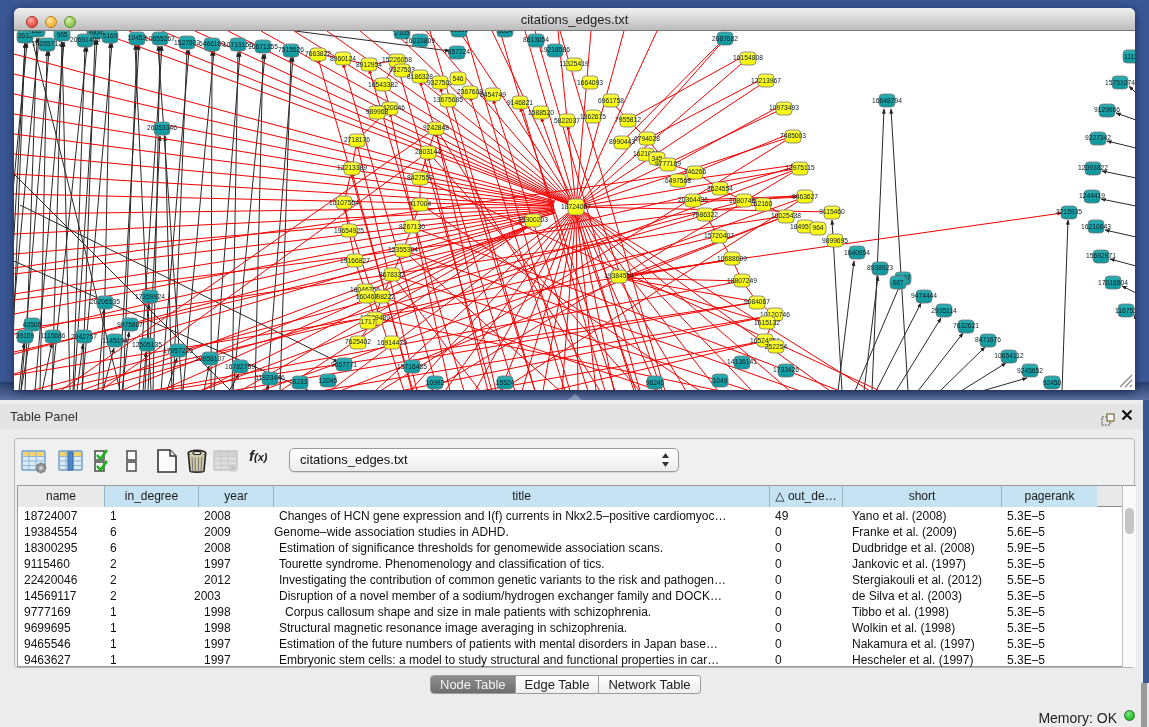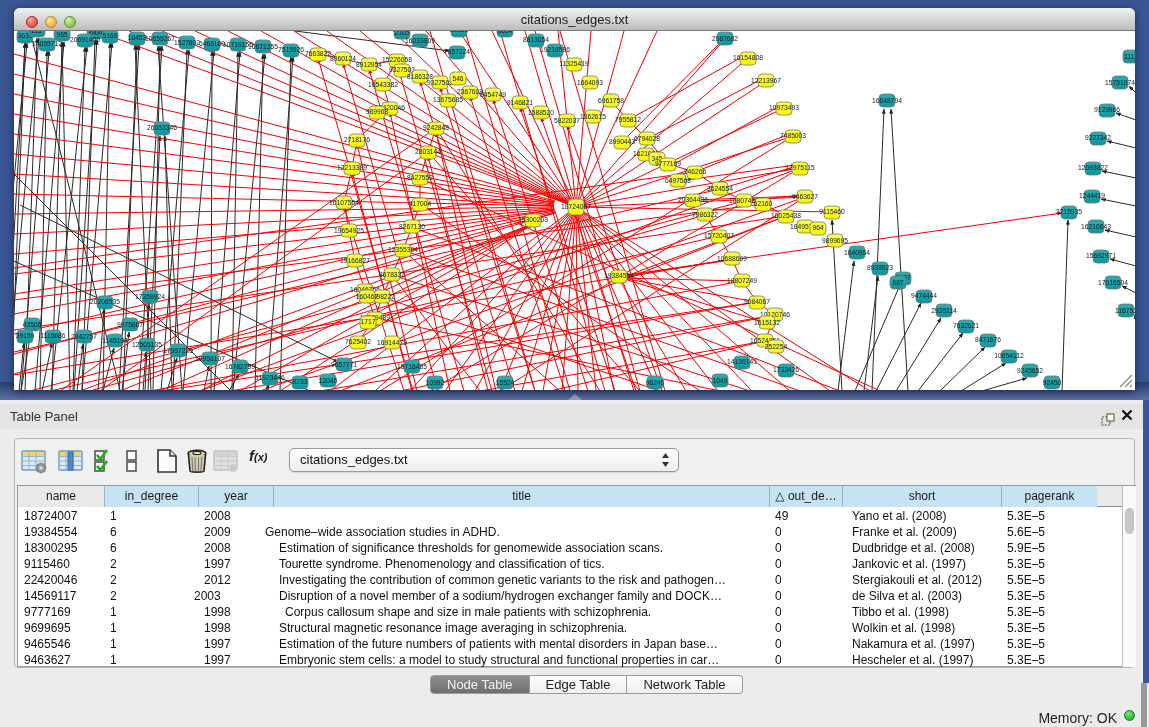--- a/index.html
+++ b/index.html
@@ -36,21 +36,21 @@
 .th{position:absolute;top:0;height:21px;text-align:center;font-size:12px;color:#1a1a1a;
  line-height:21px;border-left:1px solid #9db4c0;background:#c5e3f2;overflow:hidden}
 .th.gray{background:#e9e9e9;border-left:none}
 .rows{position:absolute;left:0;top:22px;width:100%}
 .tr{position:absolute;left:0;height:16px;width:100%;line-height:16px;color:#111;white-space:nowrap}
 .td{position:absolute;top:0;height:16px;overflow:hidden}
 .scrollcol{position:absolute;left:1107px;top:46px;width:14px;height:182px;background:#fafafa;
  border-top:1px solid #9a9a9a;border-left:1px solid #c0c0c0}
 .thumb{position:absolute;left:2px;top:22px;width:9px;height:26px;background:#c6c6c6;border-radius:5px}
 .tabs{position:absolute;left:430px;top:275px;height:19px;display:flex;font-size:13px}
-.tab{height:19px;line-height:18px;padding:0 16px;background:linear-gradient(#fff,#eee);
+.tab{height:19px;line-height:18px;padding:0 9px;background:linear-gradient(#fff,#eee);
  border:1px solid #9c9c9c;border-left:none;color:#222}
 .tab.first{border-radius:4px 0 0 4px;border-left:1px solid #9c9c9c}
 .tab.last{border-radius:0 4px 4px 0}
 .tab.sel{background:linear-gradient(#8e8e8e,#6e6e6e);color:#f4f4f4}
 .statusbar{position:absolute;left:0;top:700px;width:1149px;height:27px;background:#ececec}
 .mem{position:absolute;right:32px;top:10px;font-size:14px;color:#222}
 .memdot{position:absolute;right:14px;top:10px;width:11px;height:11px;border-radius:50%;
  background:radial-gradient(circle at 38% 30%,#7de87d,#2fc42f 60%,#24ab24);border:1px solid #2c6e2c}
 .graystrip{position:absolute;left:1141px;top:683px;width:6px;height:44px;background:#9a9a9a}
 </style></head><body>
@@ -732,29 +732,30 @@
         <div class="th" style="left:255px;width:496px">title</div>
         <div class="th" style="left:751px;width:73px">△ out_de…</div>
         <div class="th" style="left:824px;width:159px">short</div>
         <div class="th" style="left:983px;width:96px">pagerank</div>
       </div>
       <div class="rows">
           <div class="tr" style="top:0px">
             <span class="td" style="left:6px;width:78px">18724007</span>
             <span class="td" style="left:92px;width:86px">1</span>
             <span class="td" style="left:186px;width:68px">2008</span>
+            <span class="td" style="left:261px;width:488px">Changes of HCN gene expression and I(f) currents in Nkx2.5–positive cardiomyoc…</span>
             <span class="td" style="left:757px;width:66px">49</span>
             <span class="td" style="left:834px;width:152px">Yano et al. (2008)</span>
             <span class="td" style="left:989px;width:90px">5.3E–5</span>
           </div>
 <div class="tr" style="top:16px">
             <span class="td" style="left:6px;width:78px">19384554</span>
             <span class="td" style="left:92px;width:86px">6</span>
             <span class="td" style="left:186px;width:68px">2009</span>
-            <span class="td" style="left:247px;width:488px">Genome–wide association studies in ADHD.</span>
+            <span class="td" style="left:256px;width:488px">Genome–wide association studies in ADHD.</span>
             <span class="td" style="left:757px;width:66px">0</span>
             <span class="td" style="left:834px;width:152px">Franke et al. (2009)</span>
             <span class="td" style="left:989px;width:90px">5.6E–5</span>
           </div>
 <div class="tr" style="top:32px">
             <span class="td" style="left:6px;width:78px">18300295</span>
             <span class="td" style="left:92px;width:86px">6</span>
             <span class="td" style="left:186px;width:68px">2008</span>
             <span class="td" style="left:261px;width:488px">Estimation of significance thresholds for genomewide association scans.</span>
             <span class="td" style="left:757px;width:66px">0</span>

